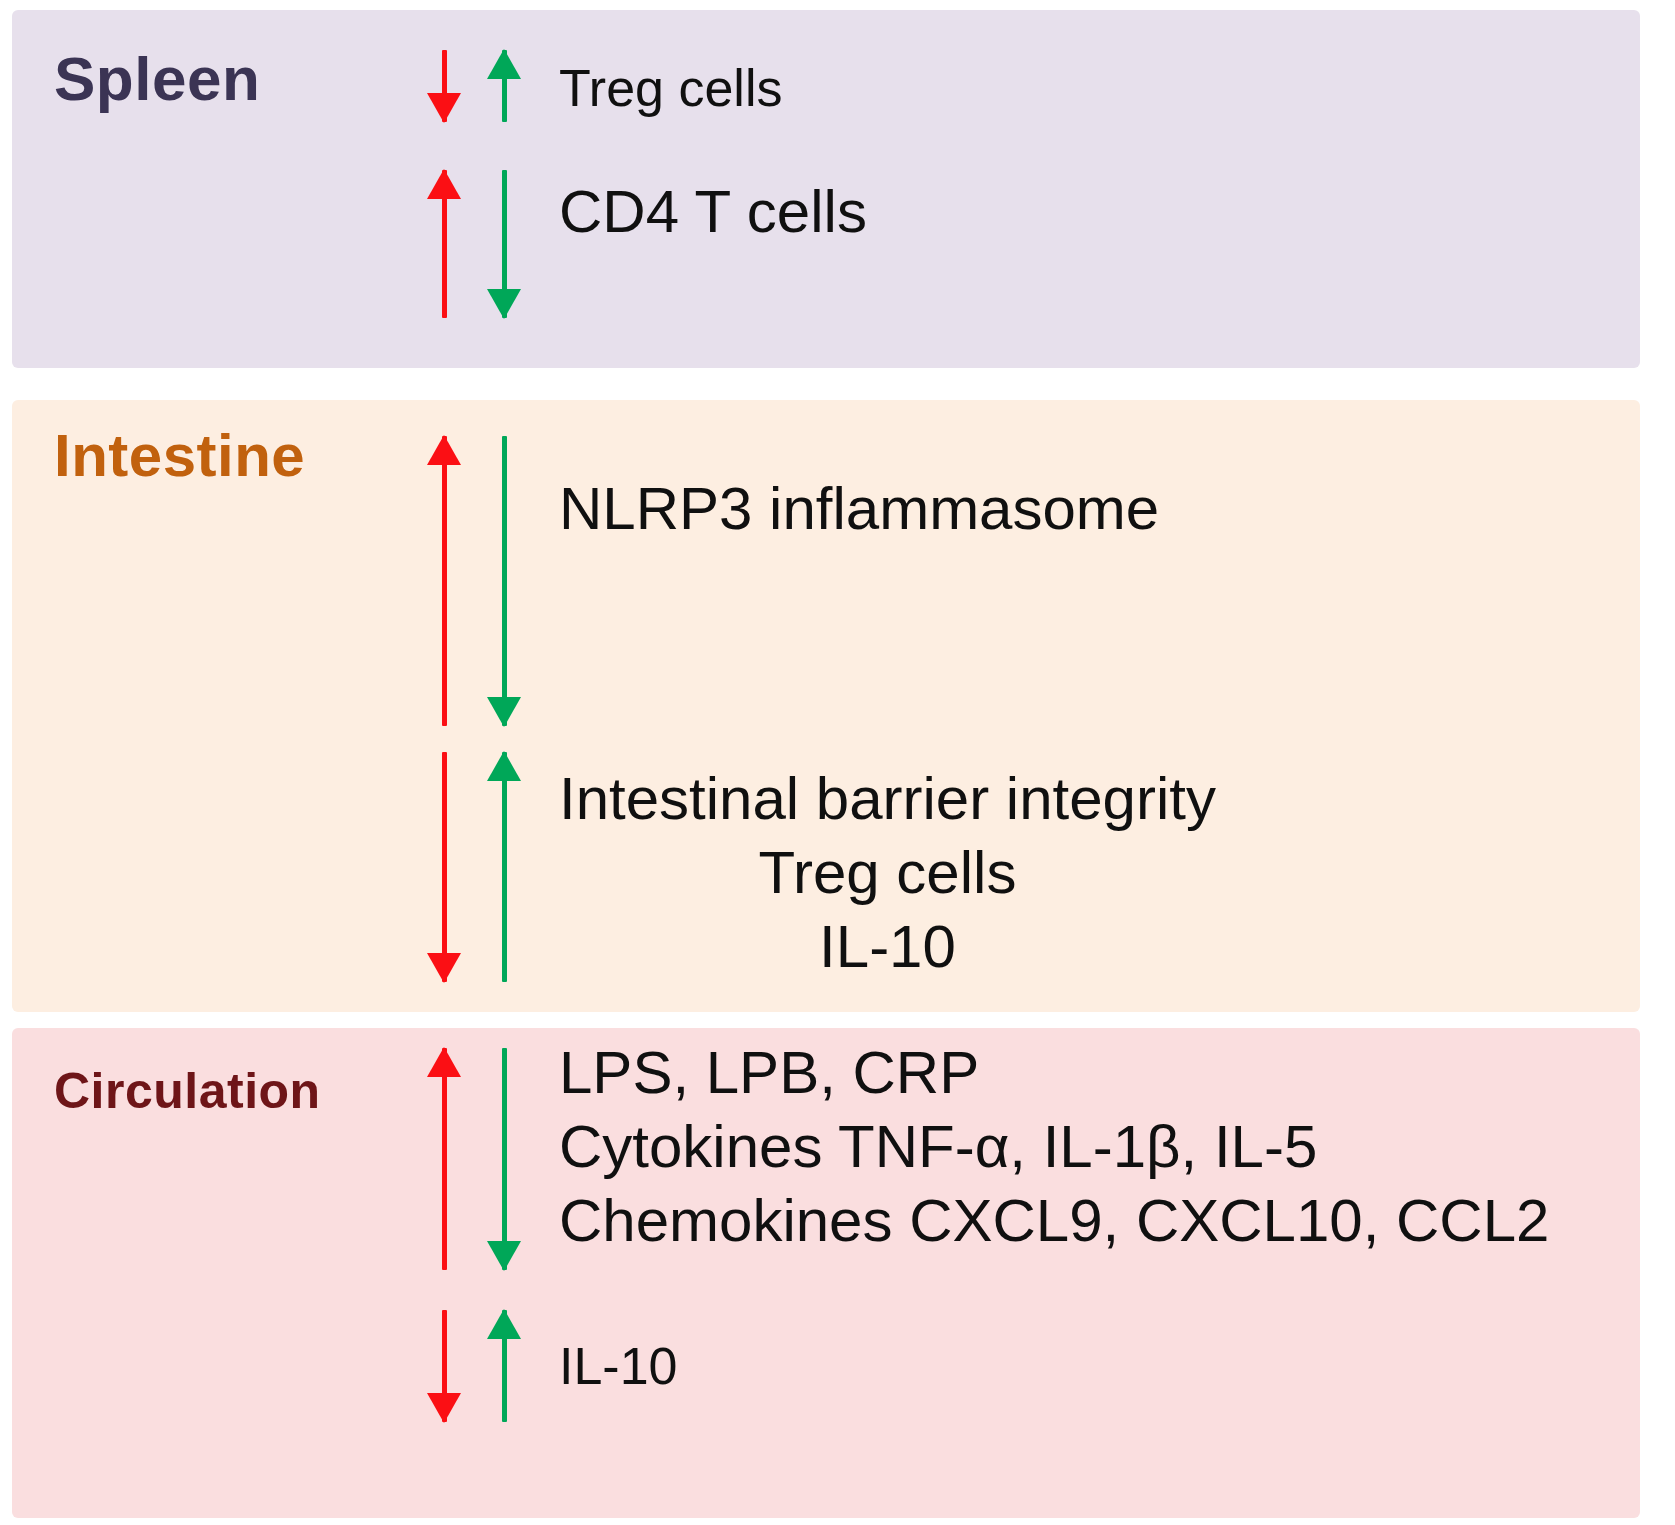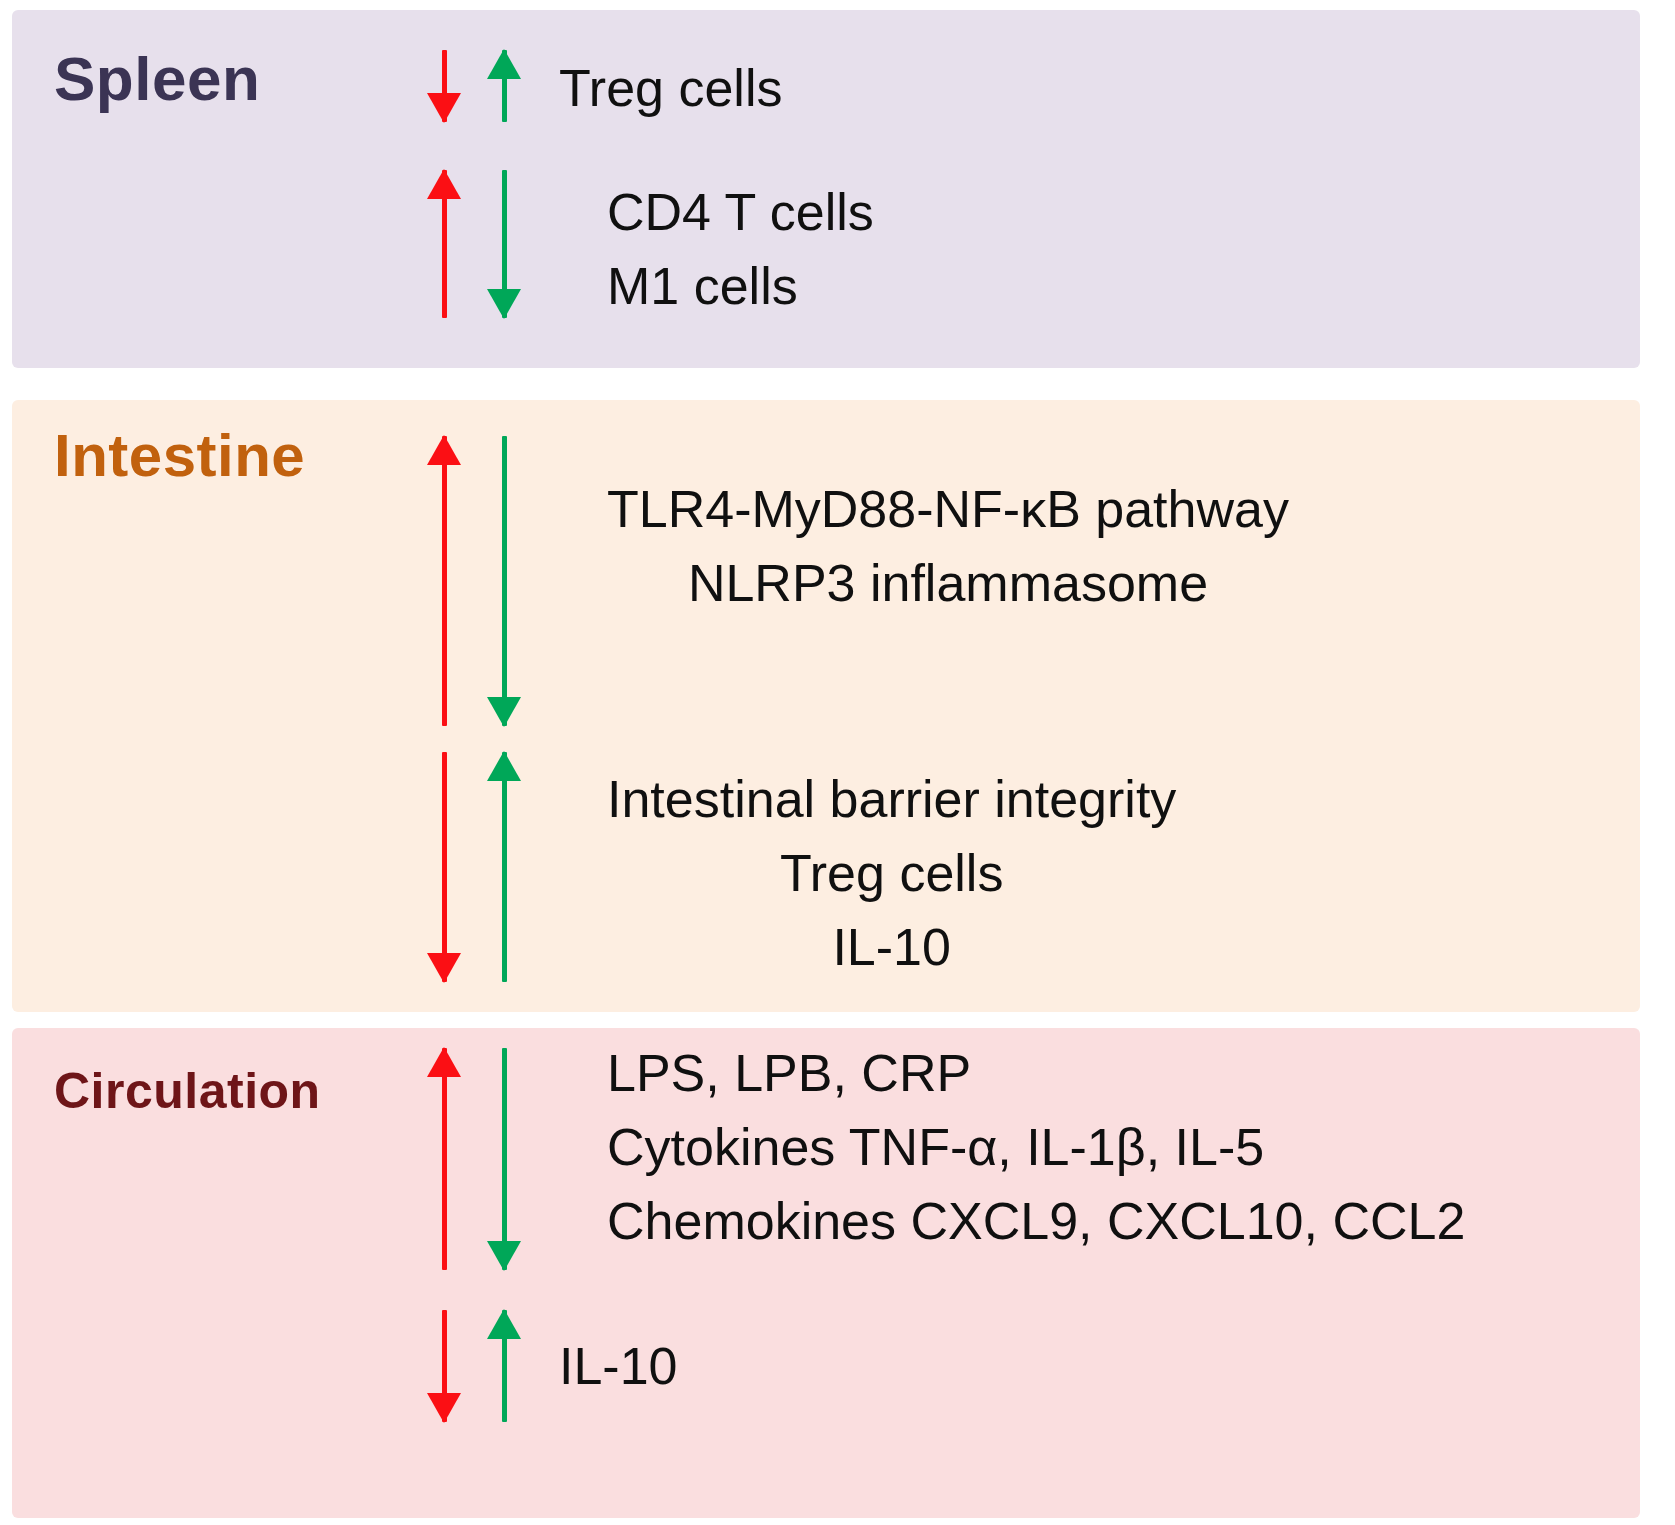--- a/index.html
+++ b/index.html
@@ -109,24 +109,23 @@
   }
   .arrow.red.up .head { border-bottom-color: #fb0f14; }
   .arrow.red.down .head { border-top-color: #fb0f14; }
   .arrow.green.up .head { border-bottom-color: #00a758; }
   .arrow.green.down .head { border-top-color: #00a758; }
 
   
   .text-block {
     position: absolute;
     color: #101010;
-    font-size: 52px;
+    font-size: 60px;
     line-height: 74px;
     white-space: nowrap;
-    margin-left: 48px;
   }
   .text-block .line {
     display: block;
   }
   .label-single {
     position: absolute;
     color: #101010;
     font-size: 52px;
     line-height: 1;
     white-space: nowrap;
@@ -154,38 +153,36 @@
     <div class="arrow red up" style="left:410px; top:160px; height:148px;">
       <span class="shaft"></span>
       <span class="head"></span>
     </div>
     <div class="arrow green down" style="left:470px; top:160px; height:148px;">
       <span class="shaft"></span>
       <span class="head"></span>
     </div>
     <div class="text-block" style="left:547px; top:165px;">
       <span class="line">CD4 T cells</span>
-      <span class="line">M1 cells</span>
     </div>
   </div>
 
   <div class="panel panel-intestine">
 
     <div class="panel-title title-intestine">Intestine</div>
 
     <div class="arrow red up" style="left:410px; top:36px; height:290px;">
       <span class="shaft"></span>
       <span class="head"></span>
     </div>
     <div class="arrow green down" style="left:470px; top:36px; height:290px;">
       <span class="shaft"></span>
       <span class="head"></span>
     </div>
     <div class="text-block" style="left:547px; top:72px;">
-      <span class="line">TLR4-MyD88-NF-κB pathway</span>
       <span class="line">NLRP3 inflammasome</span>
     </div>
 
     <div class="arrow red down" style="left:410px; top:352px; height:230px;">
       <span class="shaft"></span>
       <span class="head"></span>
     </div>
     <div class="arrow green up" style="left:470px; top:352px; height:230px;">
       <span class="shaft"></span>
       <span class="head"></span>

